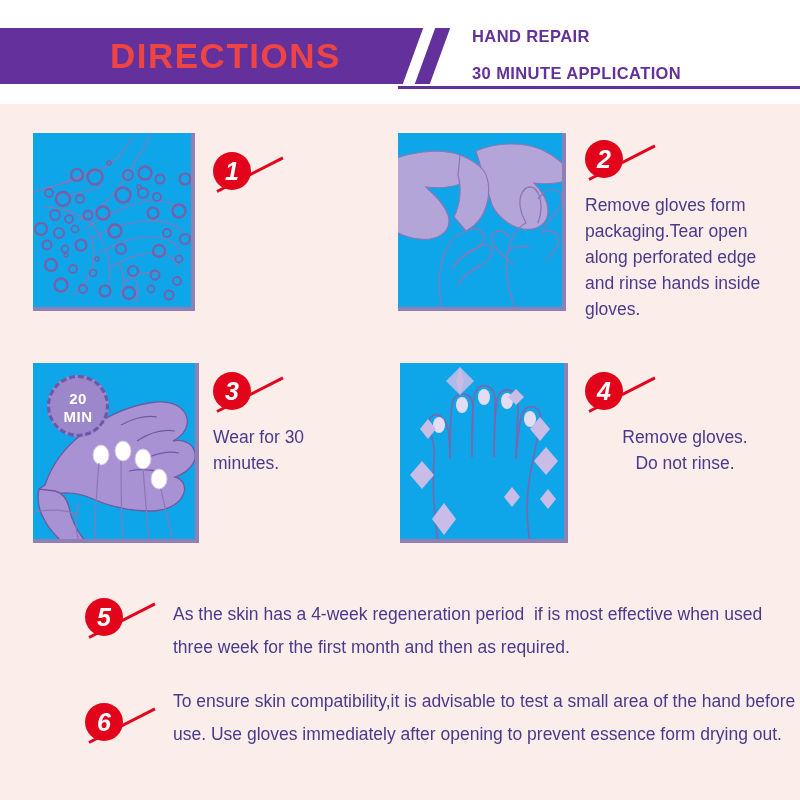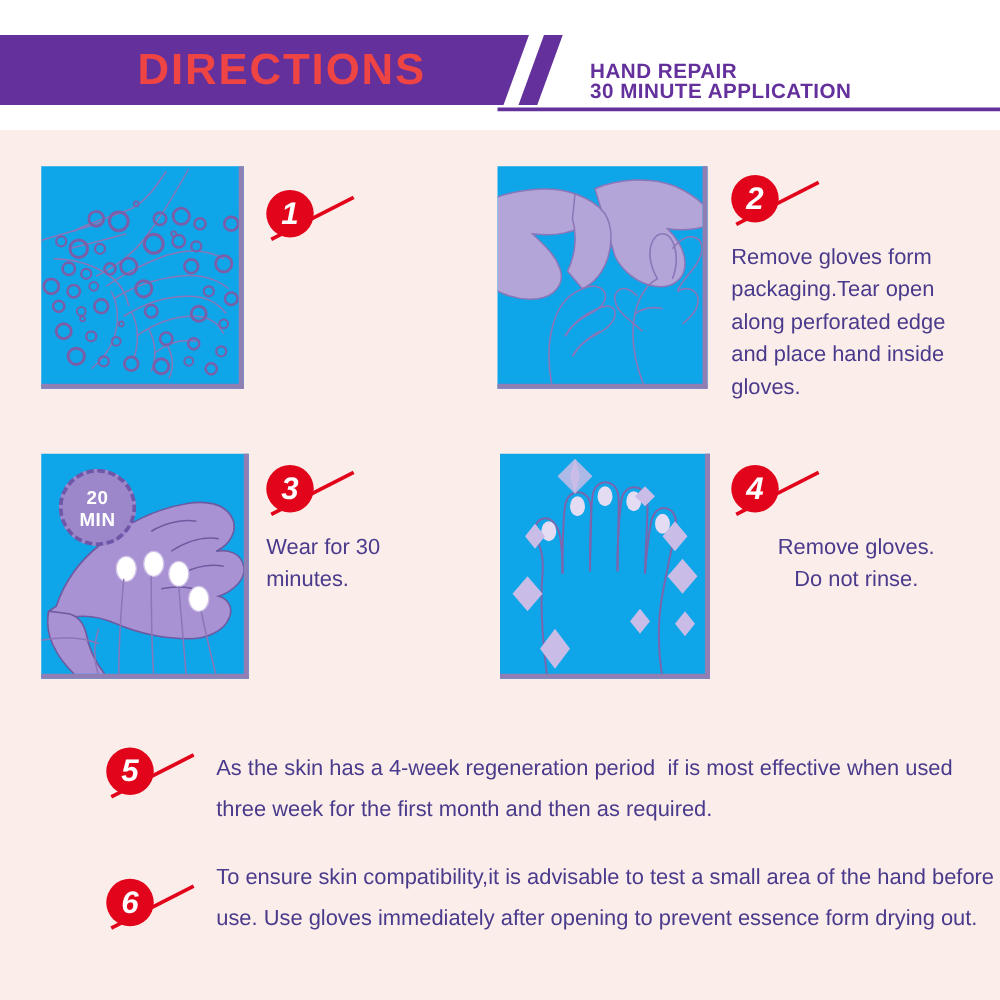--- a/index.html
+++ b/index.html
@@ -63,21 +63,21 @@
   #hdr-slash-2 { left: 425px; }
   .hdr-sub {
     position: absolute;
     left: 472px;
     color: #63309c;
     font-size: 16.5px;
     font-weight: bold;
     letter-spacing: 0.4px;
     white-space: nowrap;
   }
-  #hdr-sub-1 { top: 48px; text-align: center; }
+  #hdr-sub-1 { top: 27px; text-align: center; }
   #hdr-sub-2 { top: 64px; }
   #hdr-rule {
     position: absolute;
     left: 398px;
     top: 86px;
     width: 402px;
     height: 3px;
     background: #63309c;
   }
 
@@ -295,21 +295,21 @@
     </svg>
   </div>
   <div class="step-text-block" style="left:585px; top:140px; width:205px;">
     <div class="badge-wrap">
       <div class="badge-circle">2</div>
       <div class="badge-slash"></div>
     </div>
     <div class="step-text" style="white-space:pre-line;">Remove gloves form
 packaging.Tear open
 along perforated edge
-and place hand inside
+and rinse hands inside
 gloves.</div>
   </div>
 
   <div class="step-card" style="left:33px; top:363px; width:166px; height:180px;">
     <svg class="illus" width="166" height="180" viewBox="0 0 166 180">
       <g fill="#a892d4" stroke="#6e5aa0" stroke-width="1.3">
         <path d="M12 122 C 18 104, 30 86, 48 72 C 68 56, 92 44, 116 40
                  C 132 37, 146 40, 152 50 C 158 60, 152 72, 140 78
                  C 150 76, 160 80, 162 90 C 164 100, 154 110, 142 114
                  C 150 116, 154 124, 150 132 C 146 142, 132 148, 118 148

